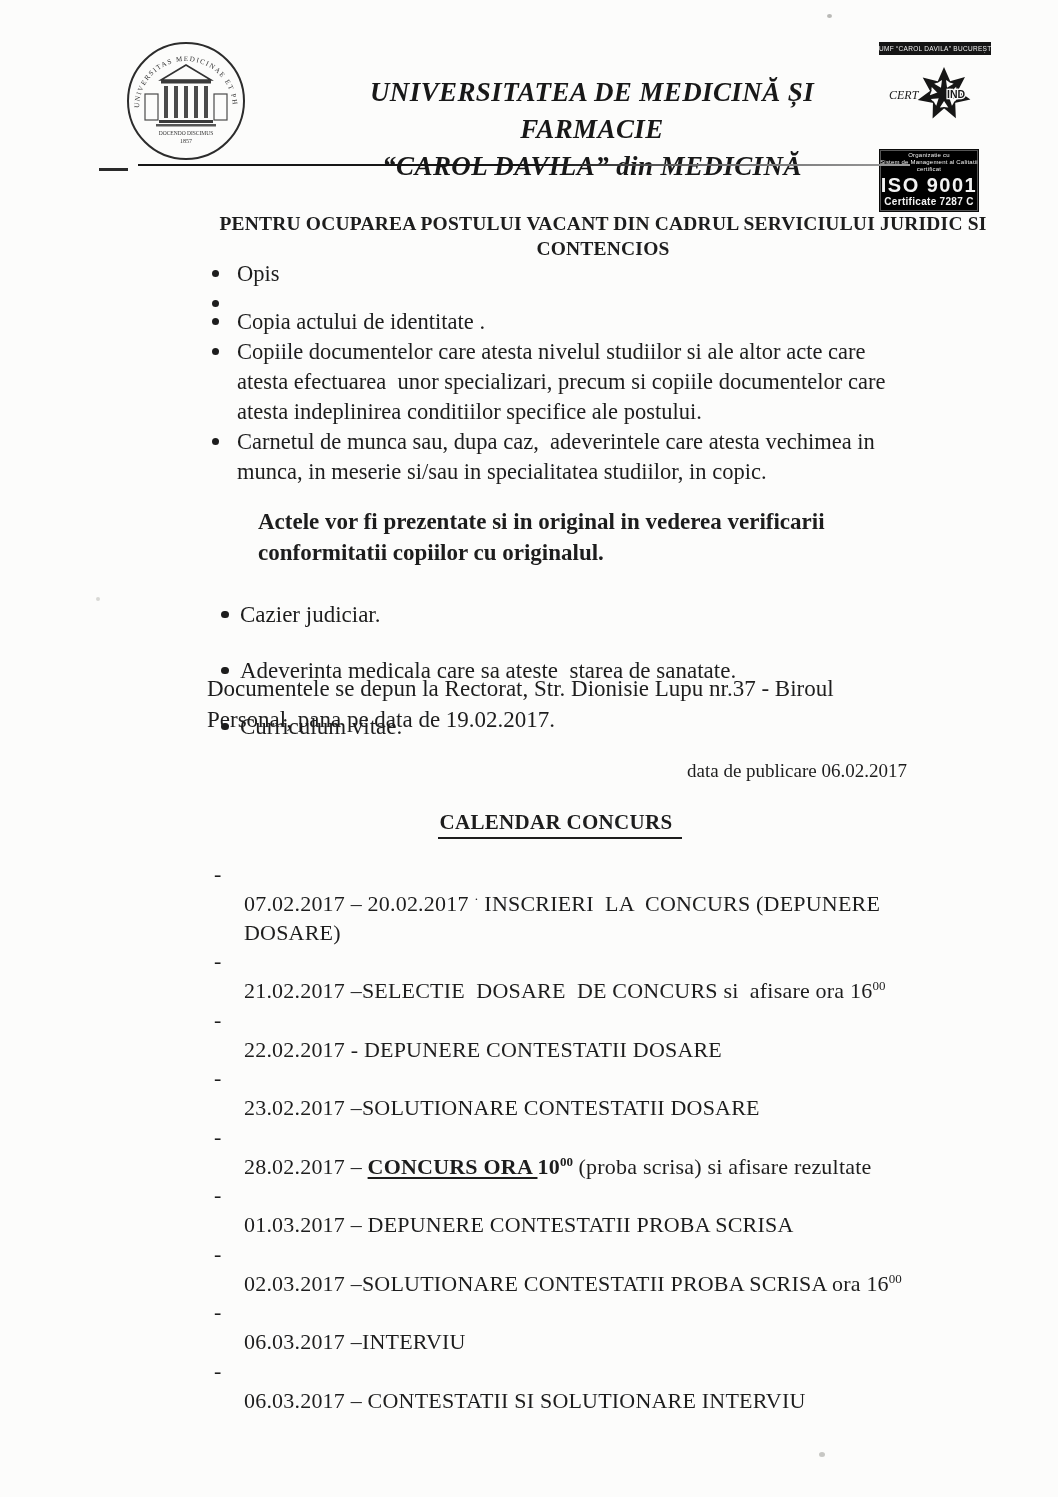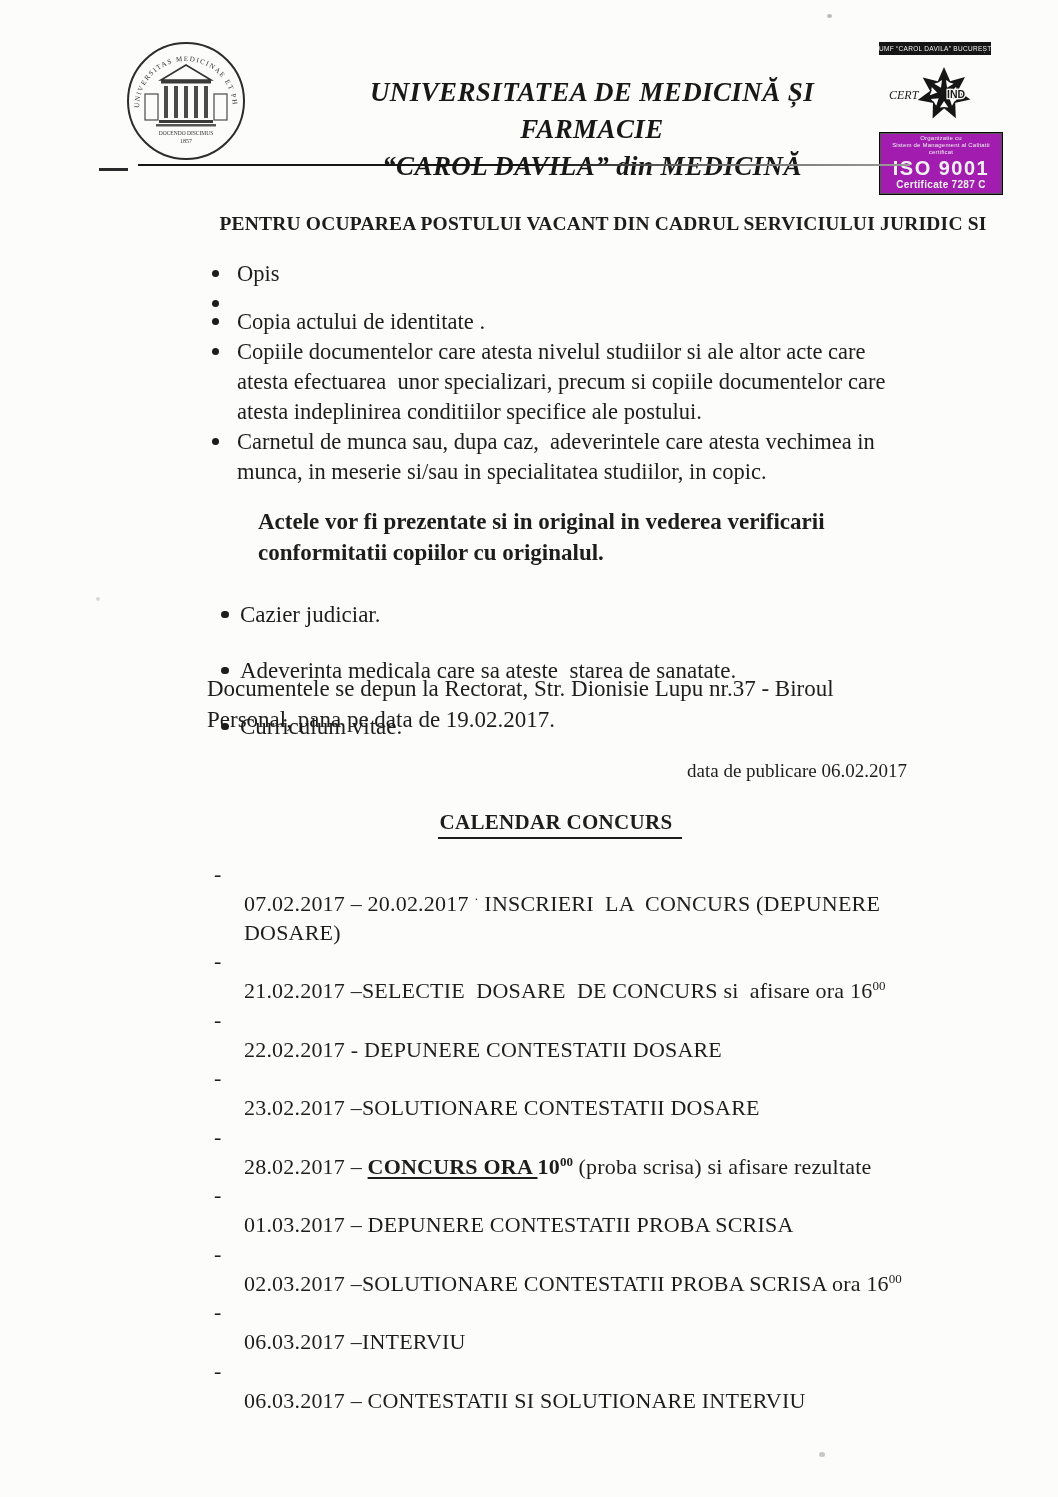--- a/index.html
+++ b/index.html
@@ -10,21 +10,21 @@
   
   .seal { position:absolute; left:124px; top:38px; width:124px; height:126px; }
   .uni-name { position:absolute; left:318px; top:74px; width:548px; text-align:center;
               font-style:italic; font-weight:bold; font-size:27px; line-height:37px;
               letter-spacing:0.4px; color:#181818; }
   .badges { position:absolute; left:876px; top:42px; width:118px; }
   .topbar { width:112px; margin-left:3px; height:13px; line-height:13px; background:#151515;
             color:#f0f0f0; font-family:"Liberation Sans", sans-serif; font-size:6.5px;
             letter-spacing:0.3px; text-align:center; white-space:nowrap; overflow:hidden; }
   .certind-svg { display:block; margin:2px auto 0; }
-  .iso { width:124px; margin-left:3px; margin-top:1px; background:#a21caf; color:#f2f2f2;
+  .iso { width:100px; margin-left:3px; margin-top:18px; background:#000000; color:#f2f2f2;
          text-align:center; padding:3px 0 4px; box-sizing:border-box;
          box-shadow: inset 0 0 0 1px #0a0a0a, inset 0 0 0 2px #555; }
   .iso-small { font-family:"Liberation Sans", sans-serif; font-size:6px; line-height:7px;
                letter-spacing:0.2px; white-space:nowrap; overflow:hidden; }
   .iso-big  { font-family:"Liberation Sans", sans-serif; font-weight:bold; font-size:20px;
               line-height:21px; letter-spacing:1.5px; margin-top:2px; }
   .iso-cert { font-family:"Liberation Sans", sans-serif; font-weight:bold; font-size:10px;
               line-height:12px; letter-spacing:0.3px; }
   .hrule { position:absolute; left:138px; top:164px; width:772px; height:2px;
            background:linear-gradient(to right, #161616 0%, #161616 52%, #6a6a6a 72%, #9a9a9a 100%); }
@@ -129,20 +129,21 @@
       <div class="iso-big">ISO 9001</div>
       <div class="iso-cert">Certificate  7287 C</div>
     </div>
   </div>
 
   <div class="hrule"></div>
   <div class="hrule-stub"></div>
 
   <div class="doc-title">
     <div class="t1">PENTRU OCUPAREA POSTULUI VACANT DIN CADRUL SERVICIULUI JURIDIC SI</div>
+    <div class="t2">CONTENCIOS</div>
   </div>
 
   <div class="blist" id="list1">
       <div class="bitem">
         <span class="bullet"></span>
         <span class="btext">Opis</span>
       </div>
       <div class="bitem">
         <span class="bullet"></span>
       </div>

